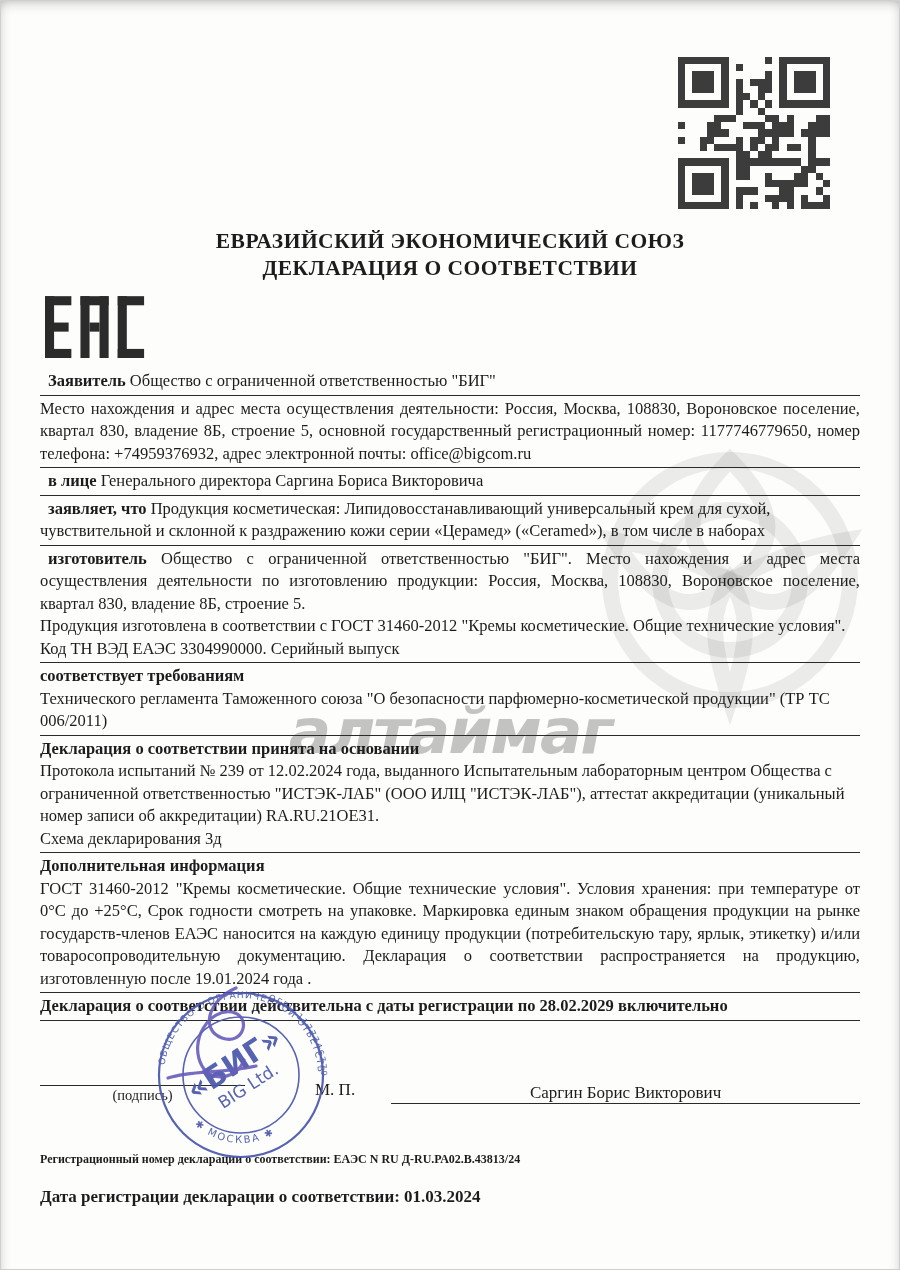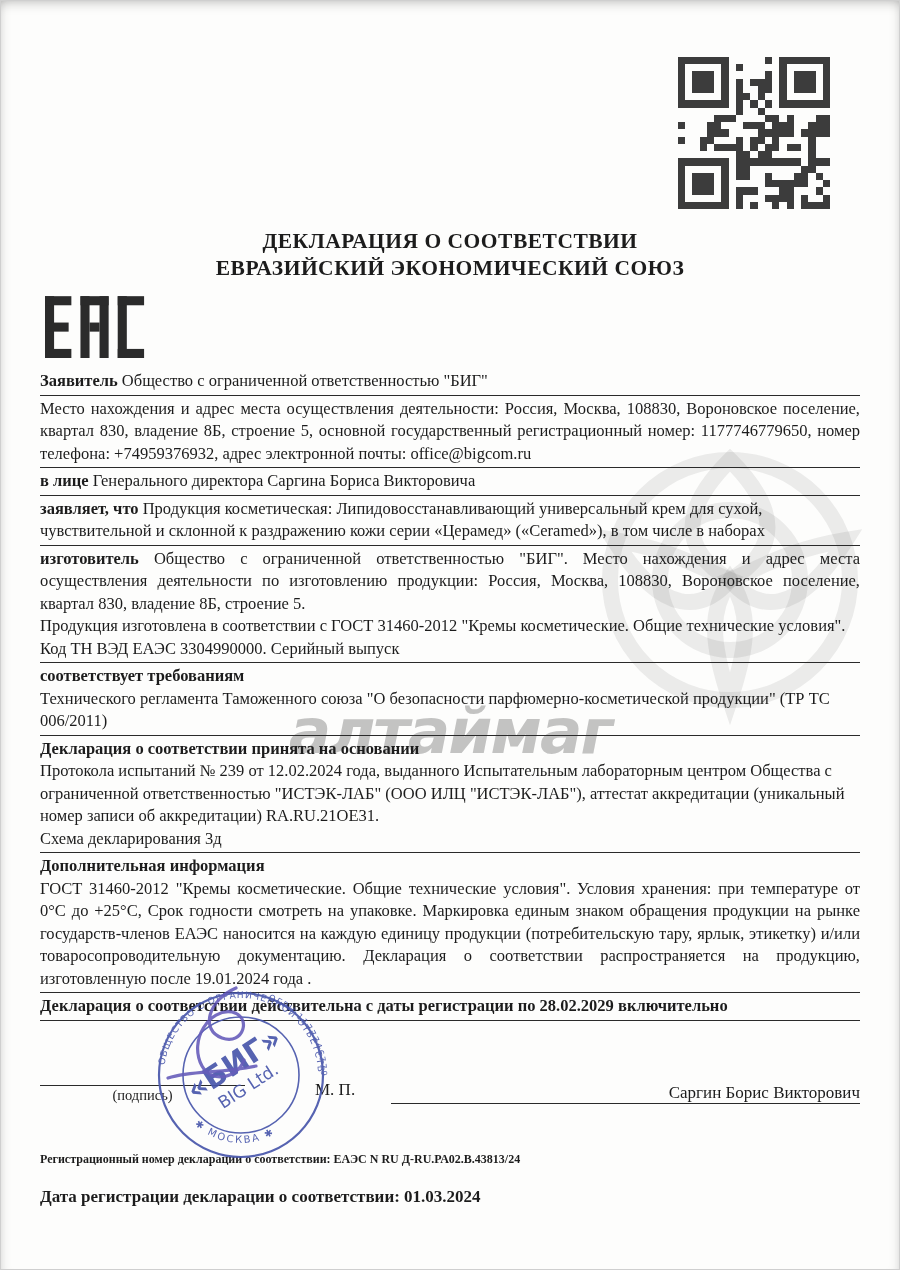--- a/index.html
+++ b/index.html
@@ -14,37 +14,37 @@
   .qr{position:absolute;top:57px;right:70px;width:152px;height:152px;z-index:4;}
   
   .title{margin:228px 0 0 0;text-align:center;font-weight:bold;font-size:21.5px;line-height:27px;letter-spacing:.5px;}
   
   .eac{margin:12px 0 4px 5px;width:100px;height:68px;}
   
   .doc{font-size:16.5px;line-height:22.5px;}
   .doc p{margin:0;}
   .doc .just{text-align:justify;}
   .rule{border:0;border-top:1.4px solid #2a2a2a;margin:2px 0 2px 0;}
-  .b{font-weight:bold;}
+  .b{font-weight:bold;margin-left:8px;}
   
   .wm-main{position:absolute;top:686px;left:0;width:100%;text-align:center;z-index:1;
     font-family:"DejaVu Sans",sans-serif;font-weight:bold;font-style:italic;
     font-size:63px;line-height:92px;color:rgba(125,125,125,.45);letter-spacing:-2px;pointer-events:none;}
   .wm-sub{position:absolute;top:786px;left:0;width:100%;text-align:center;z-index:1;
     font-family:"DejaVu Sans",sans-serif;font-size:24px;color:rgba(140,140,140,.38);
     letter-spacing:9px;pointer-events:none;}
   .wm-flower{position:absolute;top:430px;left:560px;z-index:0;pointer-events:none;}
   
   .sig-row{display:flex;align-items:flex-end;margin-top:42px;}
   .sig-left{width:205px;}
   .sig-line{border-bottom:1.4px solid #2a2a2a;height:22px;}
   .sig-caption{font-size:14.5px;text-align:center;padding-top:1px;}
   .sig-mp{margin:0 36px 4px 70px;font-size:17px;white-space:nowrap;}
   .sig-right{flex:1;}
-  .sig-name{text-align:right;font-size:17px;line-height:21px;}
+  .sig-name{text-align:center;font-size:17px;line-height:21px;}
   .stamp{position:absolute;left:148px;top:982px;z-index:5;opacity:.92;}
   
   .footer-reg{margin-top:48px;font-weight:bold;font-size:12px;}
   .footer-date{margin-top:20px;font-weight:bold;font-size:17px;}
 </style>
 </head>
 <body>
 
 <div class="page">
 
@@ -60,22 +60,22 @@
   </svg>
 
   <div class="wm-main">алтаймаг</div>
 
   <div class="qr"><svg id="qr-svg" width="152" height="152" viewBox="0 0 21 21" shape-rendering="crispEdges">
         <path d="M0 0h1v1h-1zM1 0h1v1h-1zM2 0h1v1h-1zM3 0h1v1h-1zM4 0h1v1h-1zM5 0h1v1h-1zM6 0h1v1h-1zM12 0h1v1h-1zM14 0h1v1h-1zM15 0h1v1h-1zM16 0h1v1h-1zM17 0h1v1h-1zM18 0h1v1h-1zM19 0h1v1h-1zM20 0h1v1h-1zM0 1h1v1h-1zM6 1h1v1h-1zM8 1h1v1h-1zM14 1h1v1h-1zM20 1h1v1h-1zM0 2h1v1h-1zM2 2h1v1h-1zM3 2h1v1h-1zM4 2h1v1h-1zM6 2h1v1h-1zM12 2h1v1h-1zM14 2h1v1h-1zM16 2h1v1h-1zM17 2h1v1h-1zM18 2h1v1h-1zM20 2h1v1h-1zM0 3h1v1h-1zM2 3h1v1h-1zM3 3h1v1h-1zM4 3h1v1h-1zM6 3h1v1h-1zM8 3h1v1h-1zM10 3h1v1h-1zM11 3h1v1h-1zM12 3h1v1h-1zM14 3h1v1h-1zM16 3h1v1h-1zM17 3h1v1h-1zM18 3h1v1h-1zM20 3h1v1h-1zM0 4h1v1h-1zM2 4h1v1h-1zM3 4h1v1h-1zM4 4h1v1h-1zM6 4h1v1h-1zM8 4h1v1h-1zM11 4h1v1h-1zM12 4h1v1h-1zM14 4h1v1h-1zM16 4h1v1h-1zM17 4h1v1h-1zM18 4h1v1h-1zM20 4h1v1h-1zM0 5h1v1h-1zM6 5h1v1h-1zM8 5h1v1h-1zM9 5h1v1h-1zM11 5h1v1h-1zM14 5h1v1h-1zM20 5h1v1h-1zM0 6h1v1h-1zM1 6h1v1h-1zM2 6h1v1h-1zM3 6h1v1h-1zM4 6h1v1h-1zM5 6h1v1h-1zM6 6h1v1h-1zM8 6h1v1h-1zM10 6h1v1h-1zM12 6h1v1h-1zM14 6h1v1h-1zM15 6h1v1h-1zM16 6h1v1h-1zM17 6h1v1h-1zM18 6h1v1h-1zM19 6h1v1h-1zM20 6h1v1h-1zM8 7h1v1h-1zM11 7h1v1h-1zM5 8h1v1h-1zM6 8h1v1h-1zM7 8h1v1h-1zM12 8h1v1h-1zM13 8h1v1h-1zM15 8h1v1h-1zM19 8h1v1h-1zM20 8h1v1h-1zM0 9h1v1h-1zM4 9h1v1h-1zM5 9h1v1h-1zM9 9h1v1h-1zM10 9h1v1h-1zM11 9h1v1h-1zM13 9h1v1h-1zM14 9h1v1h-1zM15 9h1v1h-1zM18 9h1v1h-1zM19 9h1v1h-1zM20 9h1v1h-1zM4 10h1v1h-1zM5 10h1v1h-1zM6 10h1v1h-1zM11 10h1v1h-1zM12 10h1v1h-1zM13 10h1v1h-1zM14 10h1v1h-1zM15 10h1v1h-1zM17 10h1v1h-1zM18 10h1v1h-1zM19 10h1v1h-1zM20 10h1v1h-1zM0 11h1v1h-1zM3 11h1v1h-1zM4 11h1v1h-1zM8 11h1v1h-1zM10 11h1v1h-1zM11 11h1v1h-1zM13 11h1v1h-1zM18 11h1v1h-1zM3 12h1v1h-1zM5 12h1v1h-1zM6 12h1v1h-1zM7 12h1v1h-1zM8 12h1v1h-1zM10 12h1v1h-1zM12 12h1v1h-1zM13 12h1v1h-1zM15 12h1v1h-1zM16 12h1v1h-1zM18 12h1v1h-1zM8 13h1v1h-1zM9 13h1v1h-1zM11 13h1v1h-1zM12 13h1v1h-1zM18 13h1v1h-1zM0 14h1v1h-1zM1 14h1v1h-1zM2 14h1v1h-1zM3 14h1v1h-1zM4 14h1v1h-1zM5 14h1v1h-1zM6 14h1v1h-1zM8 14h1v1h-1zM9 14h1v1h-1zM10 14h1v1h-1zM11 14h1v1h-1zM12 14h1v1h-1zM13 14h1v1h-1zM14 14h1v1h-1zM15 14h1v1h-1zM16 14h1v1h-1zM18 14h1v1h-1zM19 14h1v1h-1zM20 14h1v1h-1zM0 15h1v1h-1zM6 15h1v1h-1zM8 15h1v1h-1zM9 15h1v1h-1zM17 15h1v1h-1zM18 15h1v1h-1zM0 16h1v1h-1zM2 16h1v1h-1zM3 16h1v1h-1zM4 16h1v1h-1zM6 16h1v1h-1zM8 16h1v1h-1zM9 16h1v1h-1zM12 16h1v1h-1zM16 16h1v1h-1zM17 16h1v1h-1zM19 16h1v1h-1zM0 17h1v1h-1zM2 17h1v1h-1zM3 17h1v1h-1zM4 17h1v1h-1zM6 17h1v1h-1zM12 17h1v1h-1zM13 17h1v1h-1zM14 17h1v1h-1zM15 17h1v1h-1zM16 17h1v1h-1zM17 17h1v1h-1zM20 17h1v1h-1zM0 18h1v1h-1zM2 18h1v1h-1zM3 18h1v1h-1zM4 18h1v1h-1zM6 18h1v1h-1zM8 18h1v1h-1zM9 18h1v1h-1zM10 18h1v1h-1zM14 18h1v1h-1zM15 18h1v1h-1zM19 18h1v1h-1zM0 19h1v1h-1zM6 19h1v1h-1zM8 19h1v1h-1zM12 19h1v1h-1zM13 19h1v1h-1zM14 19h1v1h-1zM15 19h1v1h-1zM17 19h1v1h-1zM20 19h1v1h-1zM0 20h1v1h-1zM1 20h1v1h-1zM2 20h1v1h-1zM3 20h1v1h-1zM4 20h1v1h-1zM5 20h1v1h-1zM6 20h1v1h-1zM8 20h1v1h-1zM10 20h1v1h-1zM13 20h1v1h-1zM15 20h1v1h-1zM17 20h1v1h-1zM18 20h1v1h-1zM19 20h1v1h-1zM20 20h1v1h-1z" fill="#3c3c3c"></path>
       </svg></div>
 
   <div class="content">
     <div class="title">
+      <div>ЕВРАЗИЙСКИЙ ЭКОНОМИЧЕСКИЙ СОЮЗ</div>
       <div>ДЕКЛАРАЦИЯ О СООТВЕТСТВИИ</div>
-      <div>ЕВРАЗИЙСКИЙ ЭКОНОМИЧЕСКИЙ СОЮЗ</div>
     </div>
 
     
     <svg class="eac" viewBox="0 0 110 70">
       <g fill="#2b2b2b">
         <rect x="0" y="0" width="10" height="68"></rect>
           <rect x="0" y="0" width="29" height="10"></rect>
         <rect x="0" y="29" width="26" height="10"></rect>
           <rect x="0" y="58" width="29" height="10"></rect>
         <rect x="39" y="0" width="10" height="68"></rect>

